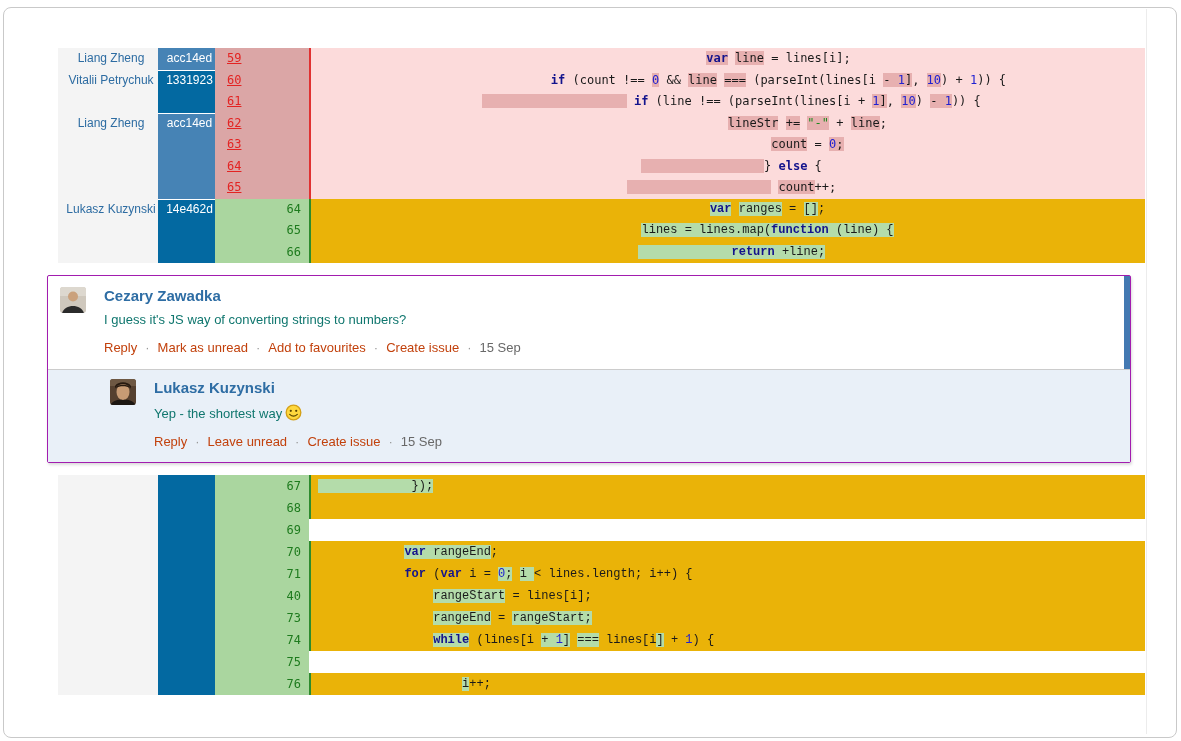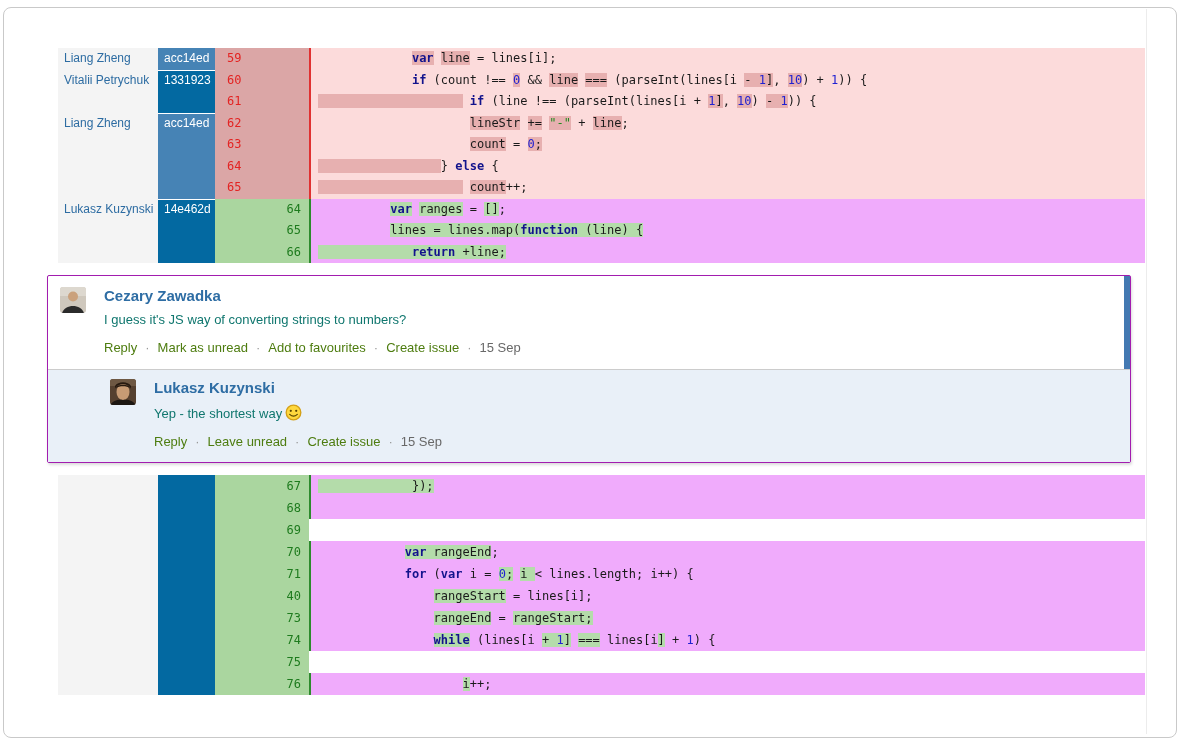--- a/index.html
+++ b/index.html
@@ -7,60 +7,60 @@
     width:1181px;height:741px;position:relative;background:#fff;
     font-family:"Liberation Sans",sans-serif;overflow:hidden;
   }
   .frame{position:absolute;left:3px;top:7px;width:1172px;height:729px;
     border:1px solid #c9c9c9;border-radius:8px;pointer-events:none;}
   .edge{position:absolute;left:1146px;top:9px;height:725px;width:1px;background:#ececec;}
 
   
   .dtable{position:absolute;left:58px;width:1087px;
     font-family:"DejaVu Sans Mono",monospace;font-size:12px;}
-  #diff-top{top:48px;}
+  #diff-top{top:48px;text-align:center;}
   #diff-bottom{top:475px;}
   .drow{display:grid;grid-template-columns:100px 57px 94px auto;}
   .t1 .drow{height:21.5px;line-height:21.5px;}
   .t2 .drow{height:22px;line-height:22px;}
   .ca{background:#f4f4f4;font-family:"Liberation Sans",sans-serif;font-size:12px;
       color:#2d6ca2;padding-left:6px;overflow:hidden;white-space:nowrap;}
   .cc{font-family:"Liberation Sans",sans-serif;font-size:12px;color:#fff;
       padding-left:6px;overflow:hidden;white-space:nowrap;}
   .cl{background:#4683b5;}
   .cd{background:#0369a1;}
   .gs .cc{box-shadow:inset 0 1px 0 #fff;}
   .cn{position:relative;}
   .del .cn{background:#dba6a6;color:#e32322;}
   .add .cn{background:#aad69f;color:#1e7b1e;}
-  .no{position:absolute;left:12px;top:0;}
+  .no{position:absolute;left:12px;top:0;text-decoration:underline;}
   .nn{position:absolute;right:8px;top:0;}
   .cx{border-left:2px solid;padding-left:7px;white-space:pre;overflow:hidden;color:#1a1a1a;}
   .del .cx{background:#fcdbdb;border-left-color:#e03131;}
-  .add .cx{background:#f0abfc;border-left-color:#2e8b2e;}
+  .add .cx{background:#eab308;border-left-color:#2e8b2e;font-family:Liberation Mono, monospace;}
   .del .h{background:#e7b0b0;}
   .add .h{background:#b4dcaa;}
   .k{color:#13138c;font-weight:bold;}
   .n{color:#2121d1;}
   .s{color:#1e8a1e;}
 
   
   #comment{position:absolute;left:47px;top:275px;width:1082px;background:#fff;
     border:1px solid #a21caf;border-radius:2px;box-shadow:1px 2px 3px rgba(0,0,0,.14);}
   .cm{position:relative;height:93px;box-sizing:border-box;padding:11px 24px 0 12px;display:flex;}
   .bar{position:absolute;top:0;right:0;width:6px;height:93px;background:#4379b2;}
   .rp{height:93px;box-sizing:border-box;background:#e9f0f8;border-top:1px solid #ccc;
       padding:9px 24px 0 62px;display:flex;}
   .c-av{width:26px;height:26px;border-radius:3px;flex:none;margin-right:18px;overflow:hidden;}
   .c-av svg{display:block;}
   .c-name{display:inline-block;font-size:15px;font-weight:bold;color:#2e6da4;
       text-decoration:none;line-height:1.15;}
   .c-text{font-size:13px;color:#0f766e;margin-top:7px;}
   .c-acts{font-size:13px;color:#686868;margin-top:13px;}
-  .c-acts a{color:#4d7c0f;text-decoration:none;text-align:right;}
+  .c-acts a{color:#c2410c;text-decoration:none;text-align:right;}
   .sep{color:#999;margin:0 8px;}
   .smiley{vertical-align:-3px;margin-left:3px;}
 </style>
 </head>
 <body>
 
 <div class="frame"></div>
 <div class="edge"></div>
 
 <div id="diff-top" class="dtable t1">

